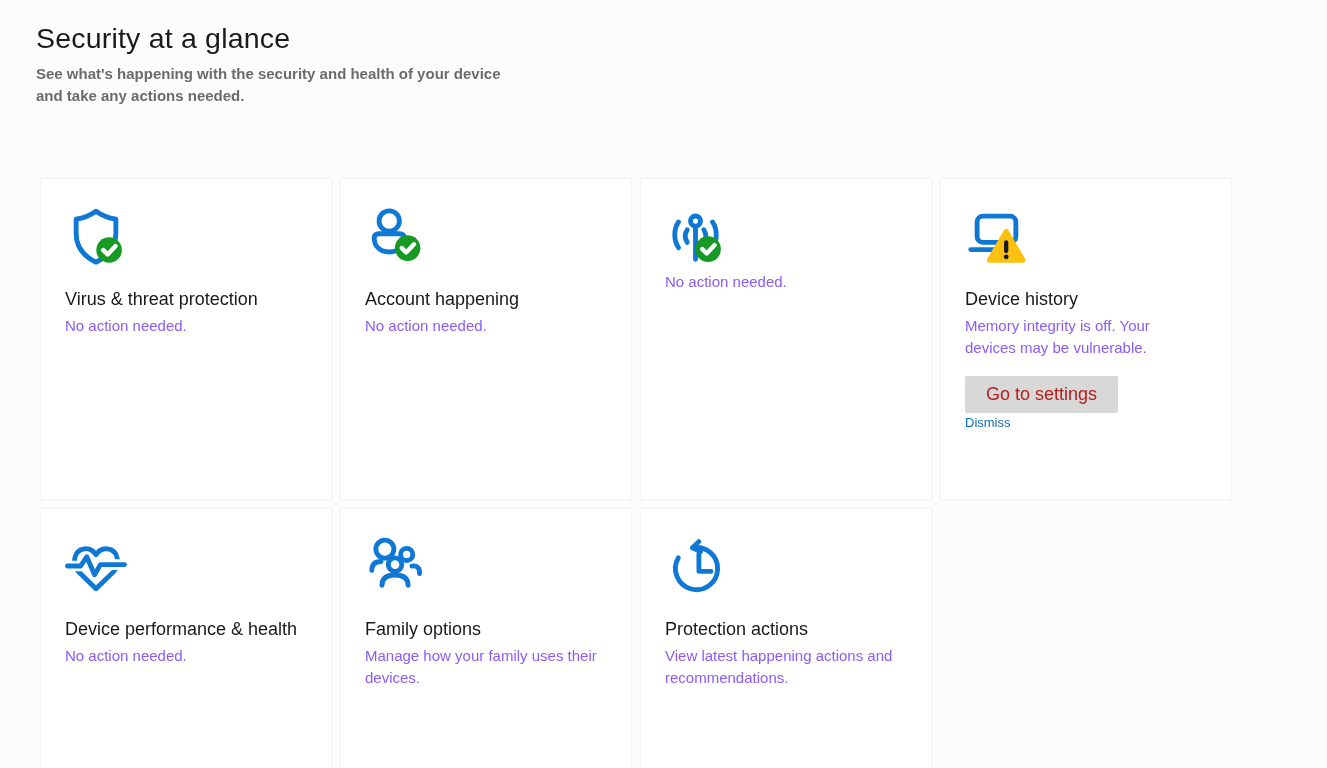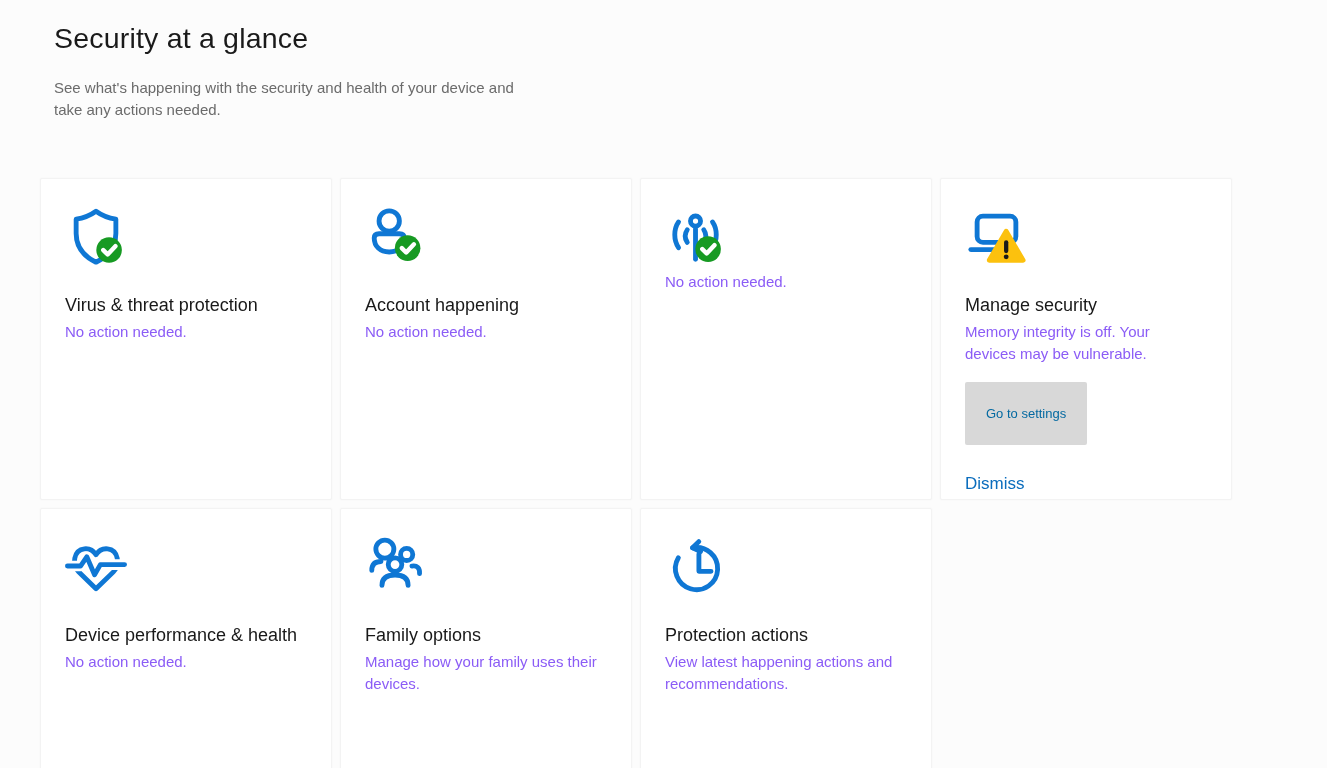--- a/index.html
+++ b/index.html
@@ -2,33 +2,34 @@
 <html><head>
 <meta charset="utf-8">
 <style>
   * { margin: 0; padding: 0; box-sizing: border-box; }
   html, body {
     width: 1327px; height: 768px;
     overflow: hidden;
     background: #fcfcfc;
     font-family: "Liberation Sans", "DejaVu Sans", sans-serif;
   }
-  .header { position: absolute; left: 54px; top: 22px; }
+  .header { position: absolute; left: 36px; top: 22px; }
   .page-title {
     font-size: 28.5px;
     font-weight: 300;
     color: #1a1a1a;
     letter-spacing: 0.2px;
   }
   .page-subtitle {
-    margin-top: 22px;
+    margin-top: 8px;
     max-width: 480px;
     font-size: 15px;
     line-height: 22px;
     color: #6b6b6b;
+    font-weight: bold;
   }
   .grid {
     position: absolute; left: 40px; top: 178px;
     display: grid;
     grid-template-columns: repeat(4, 292px);
     grid-auto-rows: 322px;
     gap: 8px;
   }
   .card {
     background: #ffffff;
@@ -38,50 +39,49 @@
     padding: 27px 24px;
     cursor: pointer;
   }
   .icon { display: block; width: 62px; height: 62px; }
   .icon svg { width: 62px; height: 62px; display: block; overflow: visible; }
   .st {
     stroke: #0f77d4; stroke-width: 5; fill: none;
     stroke-linecap: round; stroke-linejoin: round;
   }
   .card-title {
-    margin-top: 25px;
+    margin-top: 19px;
     font-size: 18px;
     font-weight: 400;
     line-height: 25px;
     color: #191919;
     max-width: 235px;
   }
   .card-desc {
     margin-top: 3px;
     font-size: 15px;
     line-height: 22px;
     color: #8b5cf6;
     max-width: 235px;
   }
   .settings-btn {
     display: inline-block;
     margin-top: 17px;
-    padding: 24px 21px;
+    padding: 8px 21px;
     background: #d8d8d8;
     border: none;
     border-radius: 2px;
     font-family: inherit;
-    font-size: 13px;
-    color: #0369a1;
+    font-size: 18px;
+    color: #b91c1c;
     cursor: pointer;
   }
   .dismiss-link {
     display: inline-block;
-    margin-top: 29px;
-    font-size: 17px;
+    font-size: 13px;
     color: #0b6dbd;
     text-decoration: none;
     cursor: pointer;
   }
 </style>
 </head>
 <body>
 
 <div class="header">
   <h1 class="page-title">Security at a glance</h1>
@@ -142,21 +142,21 @@
       <svg viewBox="0 0 64 64">
         <rect class="st" x="12.5" y="10.5" width="40" height="27" rx="6" stroke-width="5.5"></rect>
         <line class="st" x1="6" y1="45" x2="46" y2="45" stroke-width="5.5"></line>
         <g>
           <path d="M42.5 26 L60 56 L25 56 Z" fill="#fcc10e" stroke="#fcc10e" stroke-width="5" stroke-linejoin="round"></path>
           <line x1="42.5" y1="37.5" x2="42.5" y2="46.5" stroke="#1a1a1a" stroke-width="4.4" stroke-linecap="round"></line>
           <circle cx="42.5" cy="52.5" r="2.5" fill="#1a1a1a"></circle>
         </g>
       </svg>
     </span>
-    <h2 class="card-title">Manage security</h2>
+    <h2 class="card-title">Device history</h2>
     <p class="card-desc">Memory integrity is off. Your devices may be vulnerable.</p>
     <button class="settings-btn">Go to settings</button>
     <br>
     <a class="dismiss-link">Dismiss</a>
   </div>
 
   <div class="card">
     <span class="icon">
       <svg viewBox="0 0 64 64">
         <path class="st" d="M32 54.5 L14 37 C7 30 8.6 14.4 20 13.2 C26.6 12.5 30.4 16.8 32 19.4 C33.6 16.8 37.4 12.5 44 13.2 C55.4 14.4 57 30 50 37 Z"></path>

